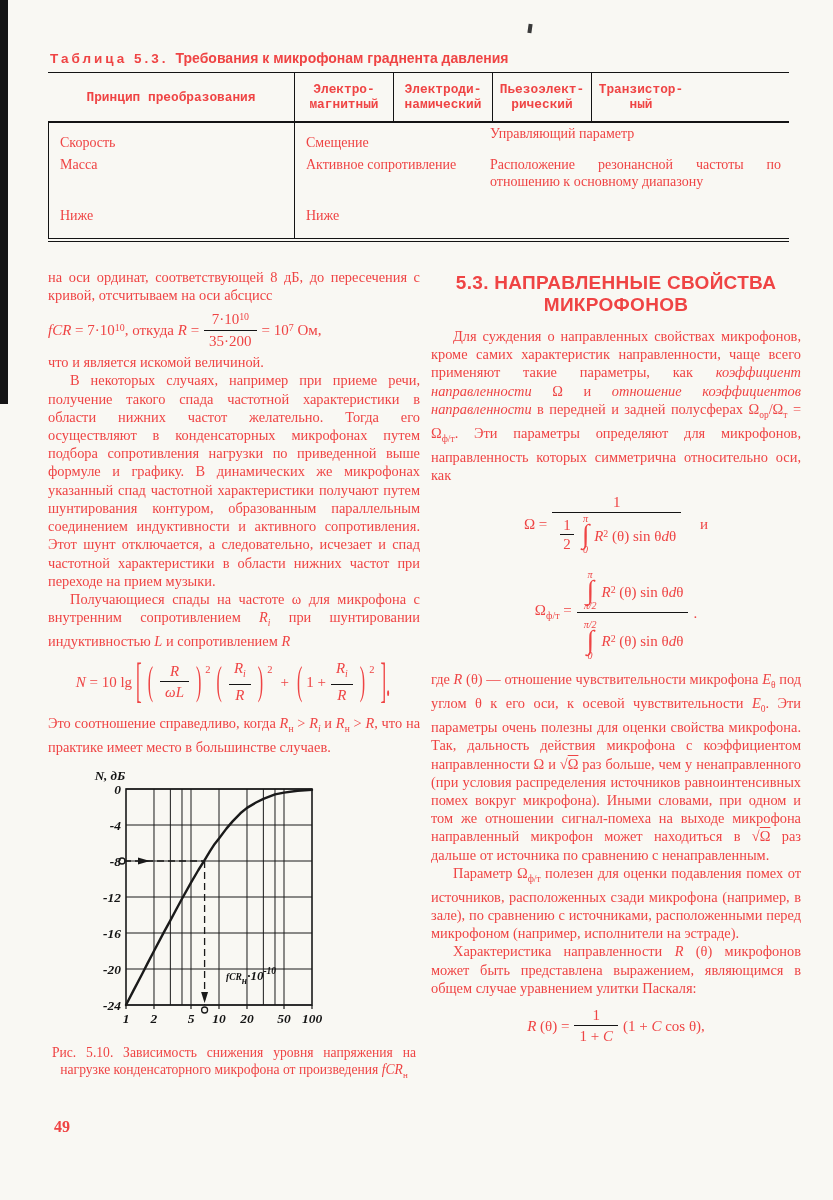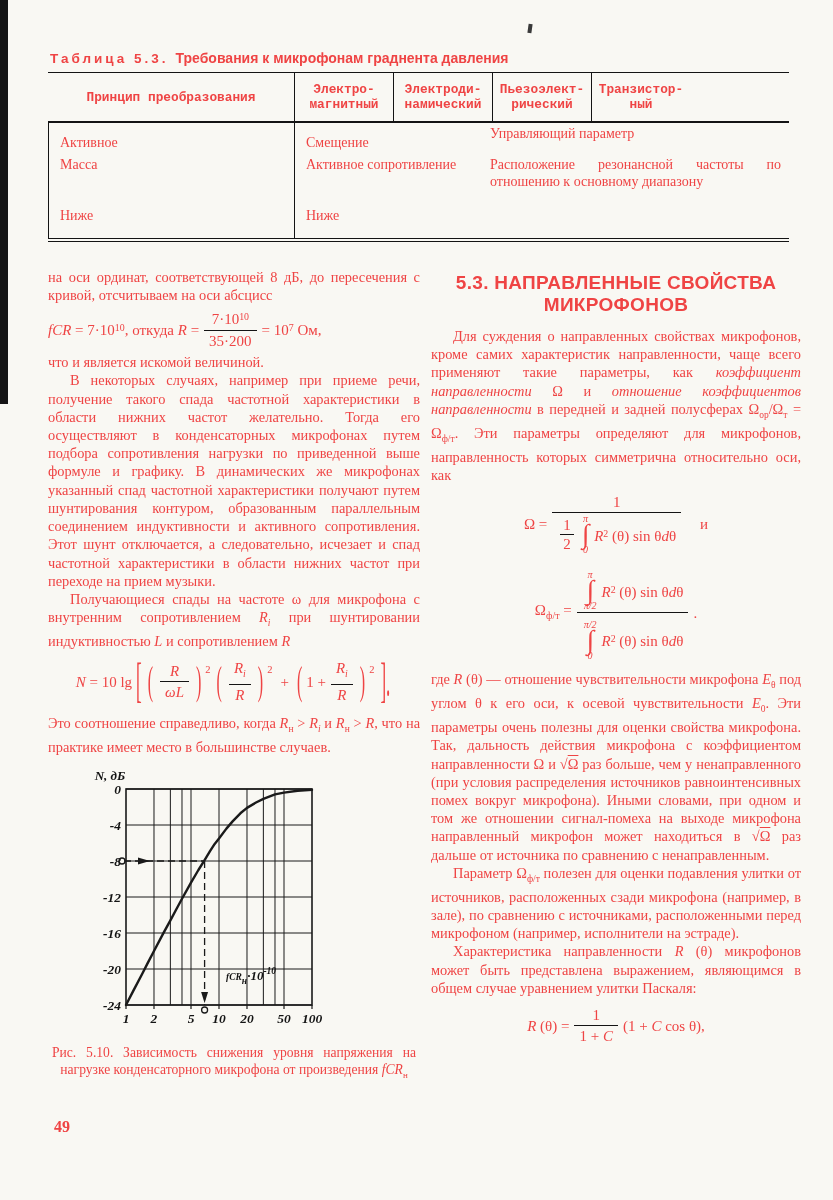--- a/index.html
+++ b/index.html
@@ -83,21 +83,21 @@
       <div class="hc">Электро-
 магнитный</div>
       <div class="hc">Электроди-
 намический</div>
       <div class="hc">Пьезоэлект-
 рический</div>
       <div class="hc">Транзистор-
 ный</div>
     </div>
     <div class="tbl-body">
-      <div class="bc c2 r1">Активное</div>
+      <div class="bc c2 r1">Скорость</div>
       <div class="bc c3 r1">Смещение</div>
       <div class="bc c1 r2">Управляющий параметр</div>
       <div class="bc c2 r2">Масса</div>
       <div class="bc c3 r2">Активное сопротивление</div>
       <div class="bc c1 r3">Расположение резонансной частоты по отношению к основному диапазону</div>
       <div class="bc c2 r3">Ниже</div>
       <div class="bc c3 r3">Ниже</div>
     </div>
   </div>
 
@@ -248,21 +248,21 @@
               <span class="lim">0</span>
             </span>
             <span><span class="rs-i">R</span><span class="rs-sup">2</span><span> (θ) sin θ</span><span class="rs-i">d</span><span>θ</span></span>
           </span>
         </span>
       </span>
       <span>.</span>
     </div>
 
     <p><span>где </span><span class="rs-i">R</span><span> (θ) — отношение чувствительности микрофона </span><span class="rs-i">E</span><span class="rs-sub">θ</span><span> под углом θ к его оси, к осевой чувствительности </span><span class="rs-i">E</span><span class="rs-sub">0</span><span>. Эти параметры очень полезны для оценки свойства микрофона. Так, дальность действия микрофона с коэффициентом направленности Ω и </span><span>√</span><span class="rs-ov">Ω</span><span> раз больше, чем у ненаправленного (при условия распределения источников равноинтенсивных помех вокруг микрофона). Иными словами, при одном и том же отношении сигнал-помеха на выходе микрофона направленный микрофон может находиться в </span><span>√</span><span class="rs-ov">Ω</span><span> раз дальше от источника по сравнению с ненаправленным.</span></p>
-    <p class="ind"><span>Параметр Ω</span><span class="rs-sub">ф/т</span><span> полезен для оценки подавления улитки от источников, расположенных сзади микрофона (например, в зале), по сравнению с источниками, расположенными перед микрофоном (например, исполнители на эстраде).</span></p>
+    <p class="ind"><span>Параметр Ω</span><span class="rs-sub">ф/т</span><span> полезен для оценки подавления помех от источников, расположенных сзади микрофона (например, в зале), по сравнению с источниками, расположенными перед микрофоном (например, исполнители на эстраде).</span></p>
     <p class="ind"><span>Характеристика направленности </span><span class="rs-i">R</span><span> (θ) микрофонов может быть представлена выражением, являющимся в общем случае уравнением улитки Паскаля:</span></p>
 
     <div class="formula">
       <span><span class="rs-i">R</span><span> (θ) = </span></span>
       <span class="frac">
         <span class="num"><span>1</span></span>
         <span class="den"><span>1 + </span><span class="rs-i">C</span></span>
       </span>
       <span><span> (1 + </span><span class="rs-i">C</span><span> cos θ),</span></span>
     </div>

